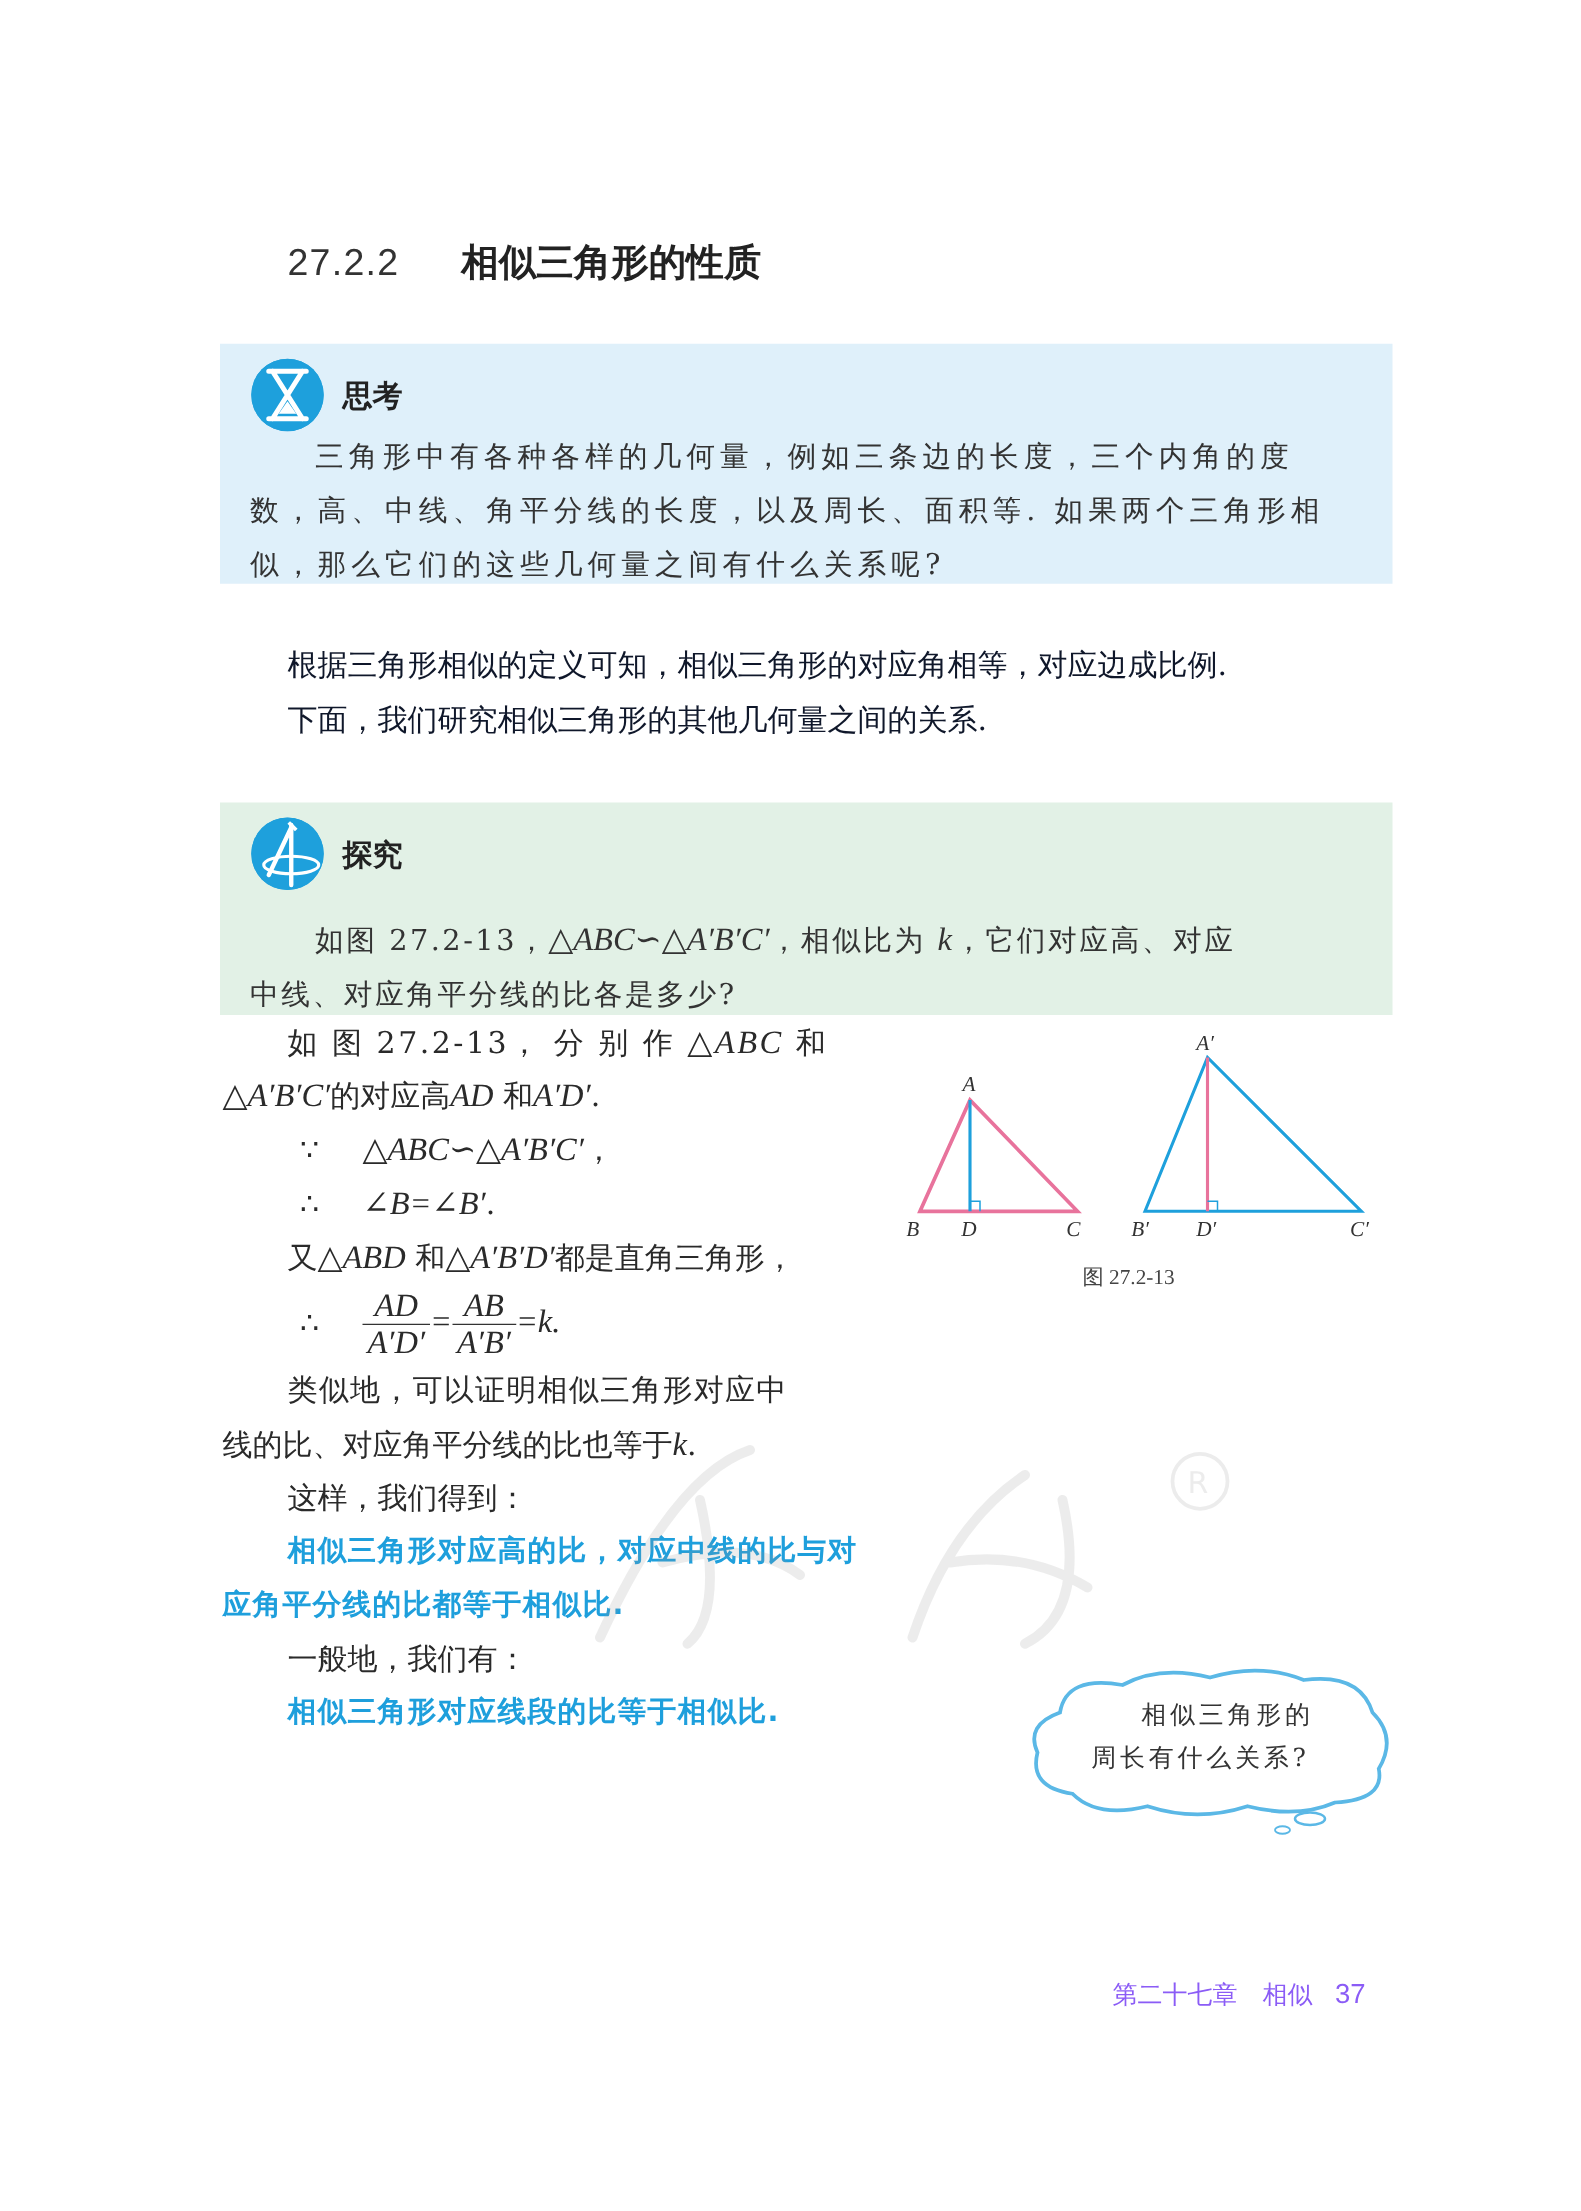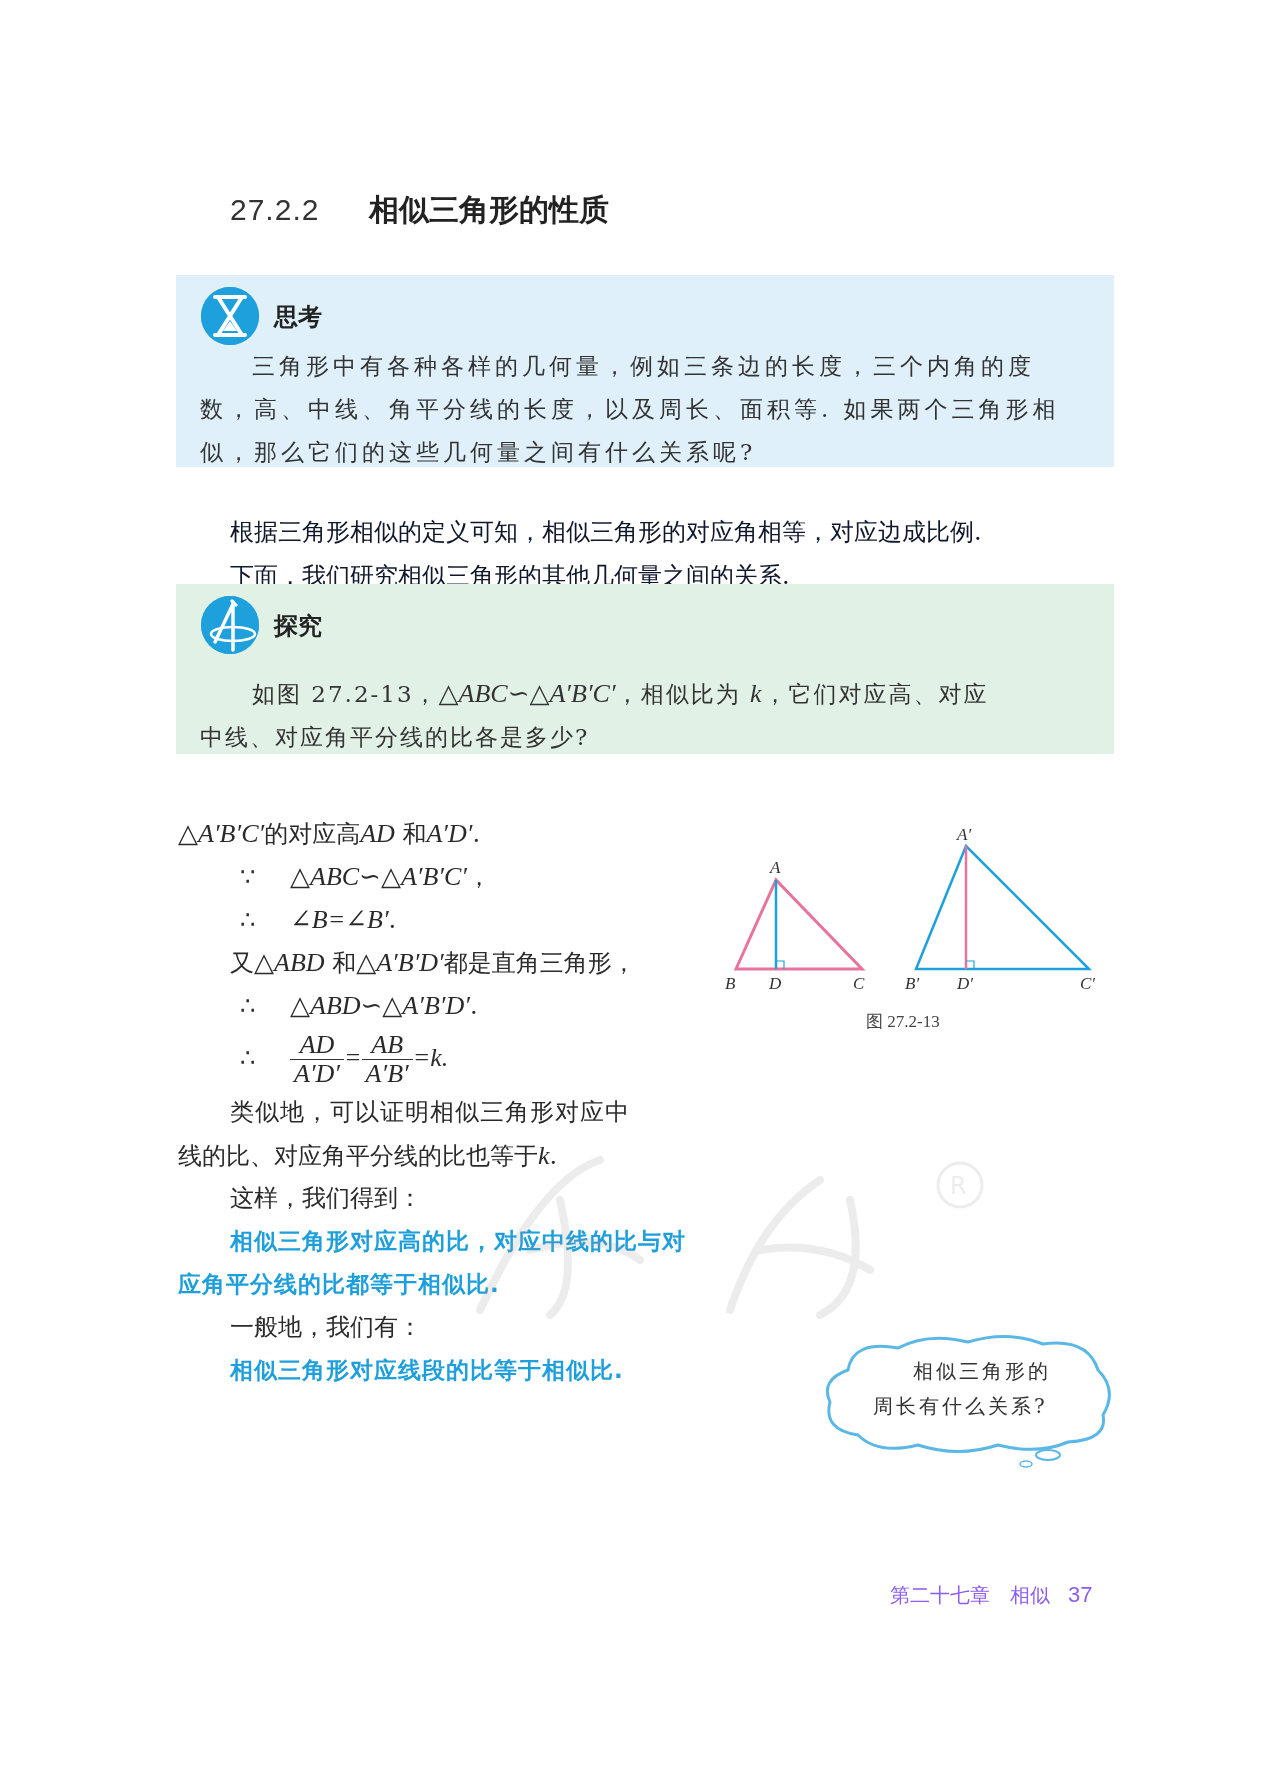--- a/index.html
+++ b/index.html
@@ -5,21 +5,21 @@
   html, body { margin: 0; padding: 0; background: #ffffff; }
   body { width: 1265px; height: 1769px; position: relative; overflow: hidden;
          font-family: "DejaVu Serif", "Liberation Serif", serif; color: #2a2a2a; }
   .abs { position: absolute; }
   .section-title { left: 230px; top: 190px; font-size: 30px; white-space: nowrap; }
   .section-title .num { font-family: "Liberation Sans", sans-serif; letter-spacing: 1px; margin-right: 40px; color:#333; }
   .section-title .name { font-family: "DejaVu Sans", sans-serif; font-weight: bold; color:#222; }
 
   .box { left: 176px; width: 938px; }
   .box-think { top: 275px; height: 192px; background: #dff0fa; }
-  .box-explore { top: 584px; height: 170px; background: #e2f1e6; }
+  .box-explore { top: 642px; height: 170px; background: #e2f1e6; }
 
   .box-icon { position: absolute; left: 25px; width: 58px; height: 58px; border-radius: 50%; background: #1ea0dc; }
   .box-icon svg { width: 58px; height: 58px; display: block; }
   .box-label { position: absolute; left: 98px; font-family: "DejaVu Sans", sans-serif; font-weight: bold; font-size: 24px; color: #222; }
 
   .para { font-size: 23px; line-height: 43px; letter-spacing: 4px; color: #333; }
   .para .indent { display: inline-block; width: 52px; }
 
   .main-para { left: 230px; top: 510px; width: 890px; font-size: 24px; line-height: 44px; color: #0f172a; }
 
@@ -85,25 +85,25 @@
     </svg>
   </div>
   <div class="box-label" style="top:26px;">探究</div>
   <div class="abs para" style="left:24px; top:70px; width:905px; letter-spacing:2px;margin-top:18px;">
     <div style="white-space:nowrap;"><span class="indent"></span><span>如图 27.2-13，</span><span class="math" style="letter-spacing:0;">△ABC∽△A′B′C′</span><span>，相似比为 </span><span class="math">k</span><span>，它们对应高、对应</span></div>
     <div>中线、对应角平分线的比各是多少?</div>
   </div>
 </div>
 
 <div class="abs proof">
+  <div class="line ind1" style="letter-spacing:2px;"><span>如 图  27.2-13， 分 别 作 </span><span class="math">△ABC</span><span> 和</span></div>
   <div class="line"><span class="math">△A′B′C′</span><span>的对应高</span><span class="math">AD</span><span> 和</span><span class="math">A′D′</span><span>.</span></div>
   <div class="line ind2"><span class="sym">∵</span><span class="math">△ABC∽△A′B′C′</span><span>，</span></div>
   <div class="line ind2"><span class="sym">∴</span><span class="math">∠B=∠B′</span><span>.</span></div>
   <div class="line ind1"><span>又</span><span class="math">△ABD</span><span> 和</span><span class="math">△A′B′D′</span><span>都是直角三角形，</span></div>
-  <div class="line ind2"><span class="sym">∴</span><span class="math">△ABD∽△A′B′D′</span><span>.</span></div>
   <div class="line ind2" style="height:60px; padding-top:4px;"><span class="sym">∴</span><span class="frac"><span class="top">AD</span><span class="bot">A′D′</span></span><span class="math">=</span><span class="frac"><span class="top">AB</span><span class="bot">A′B′</span></span><span class="math">=k.</span></div>
   <div class="line ind1" style="letter-spacing:1px;">类似地，可以证明相似三角形对应中</div>
   <div class="line"><span>线的比、对应角平分线的比也等于</span><span class="math">k</span><span>.</span></div>
   <div class="line ind1">这样，我们得到：</div>
   <div class="line ind1 blue">相似三角形对应高的比，对应中线的比与对</div>
   <div class="line blue">应角平分线的比都等于相似比.</div>
   <div class="line ind1">一般地，我们有：</div>
   <div class="line ind1 blue">相似三角形对应线段的比等于相似比.</div>
 </div>
 

